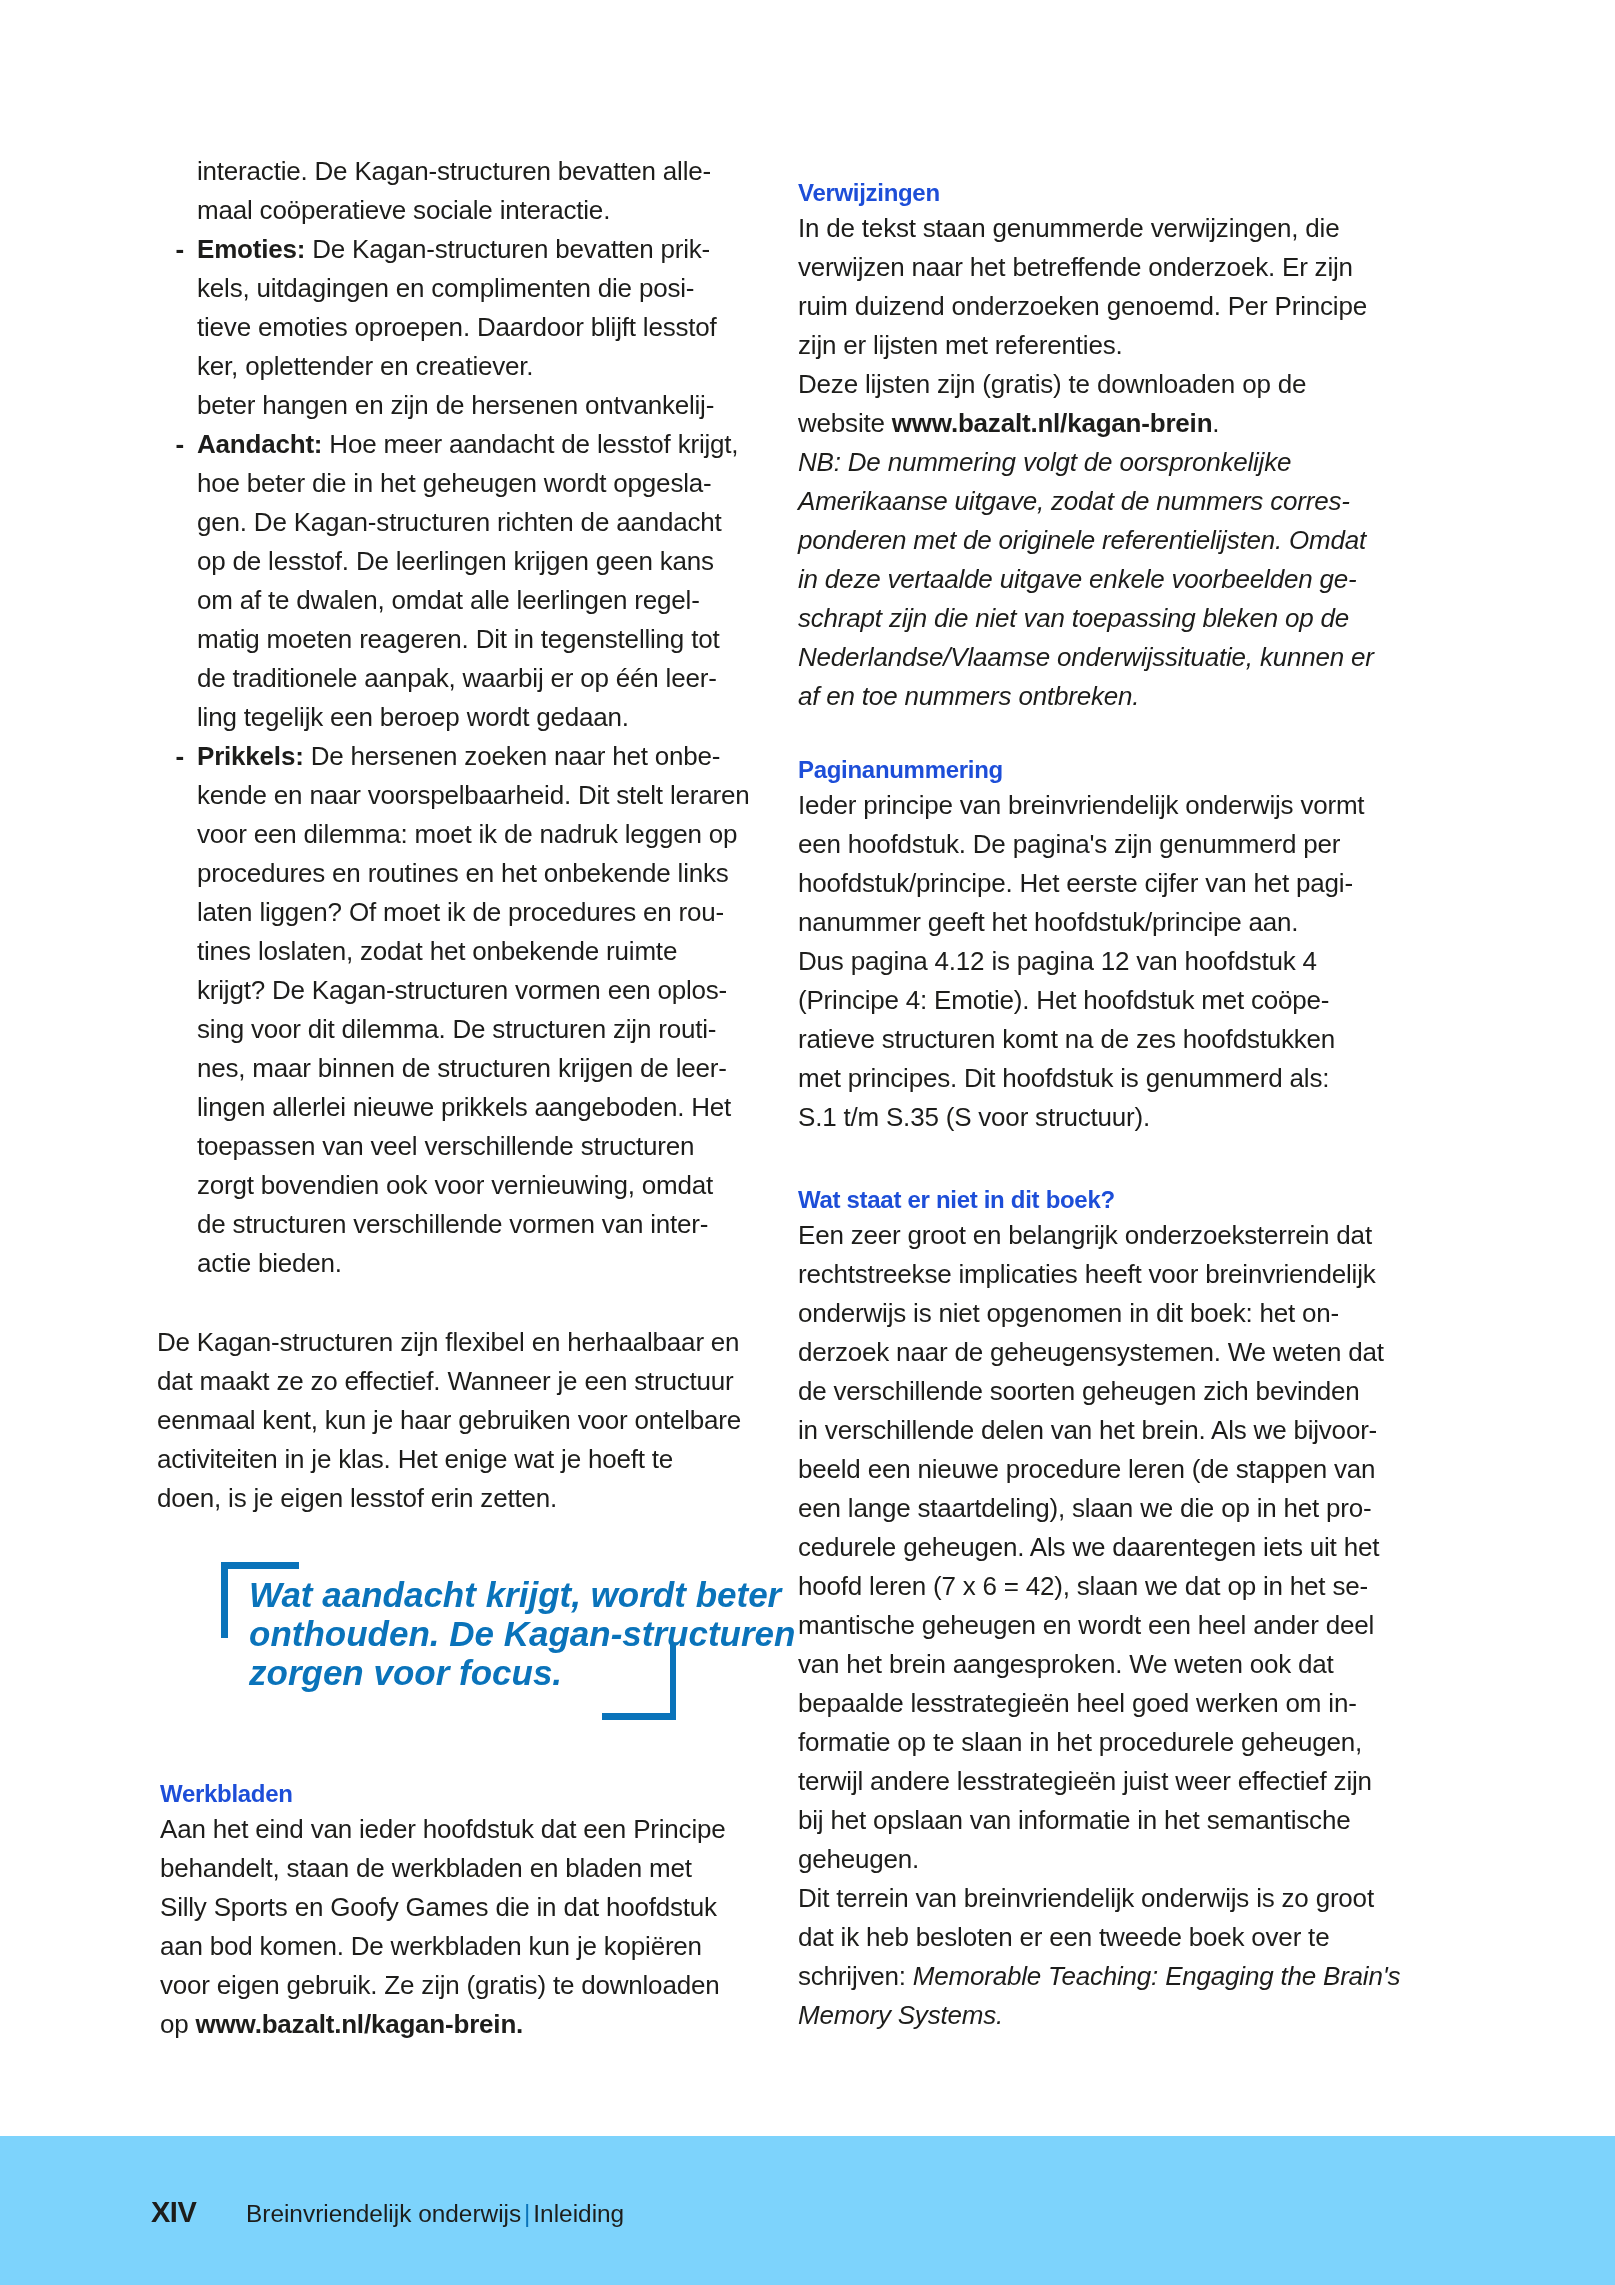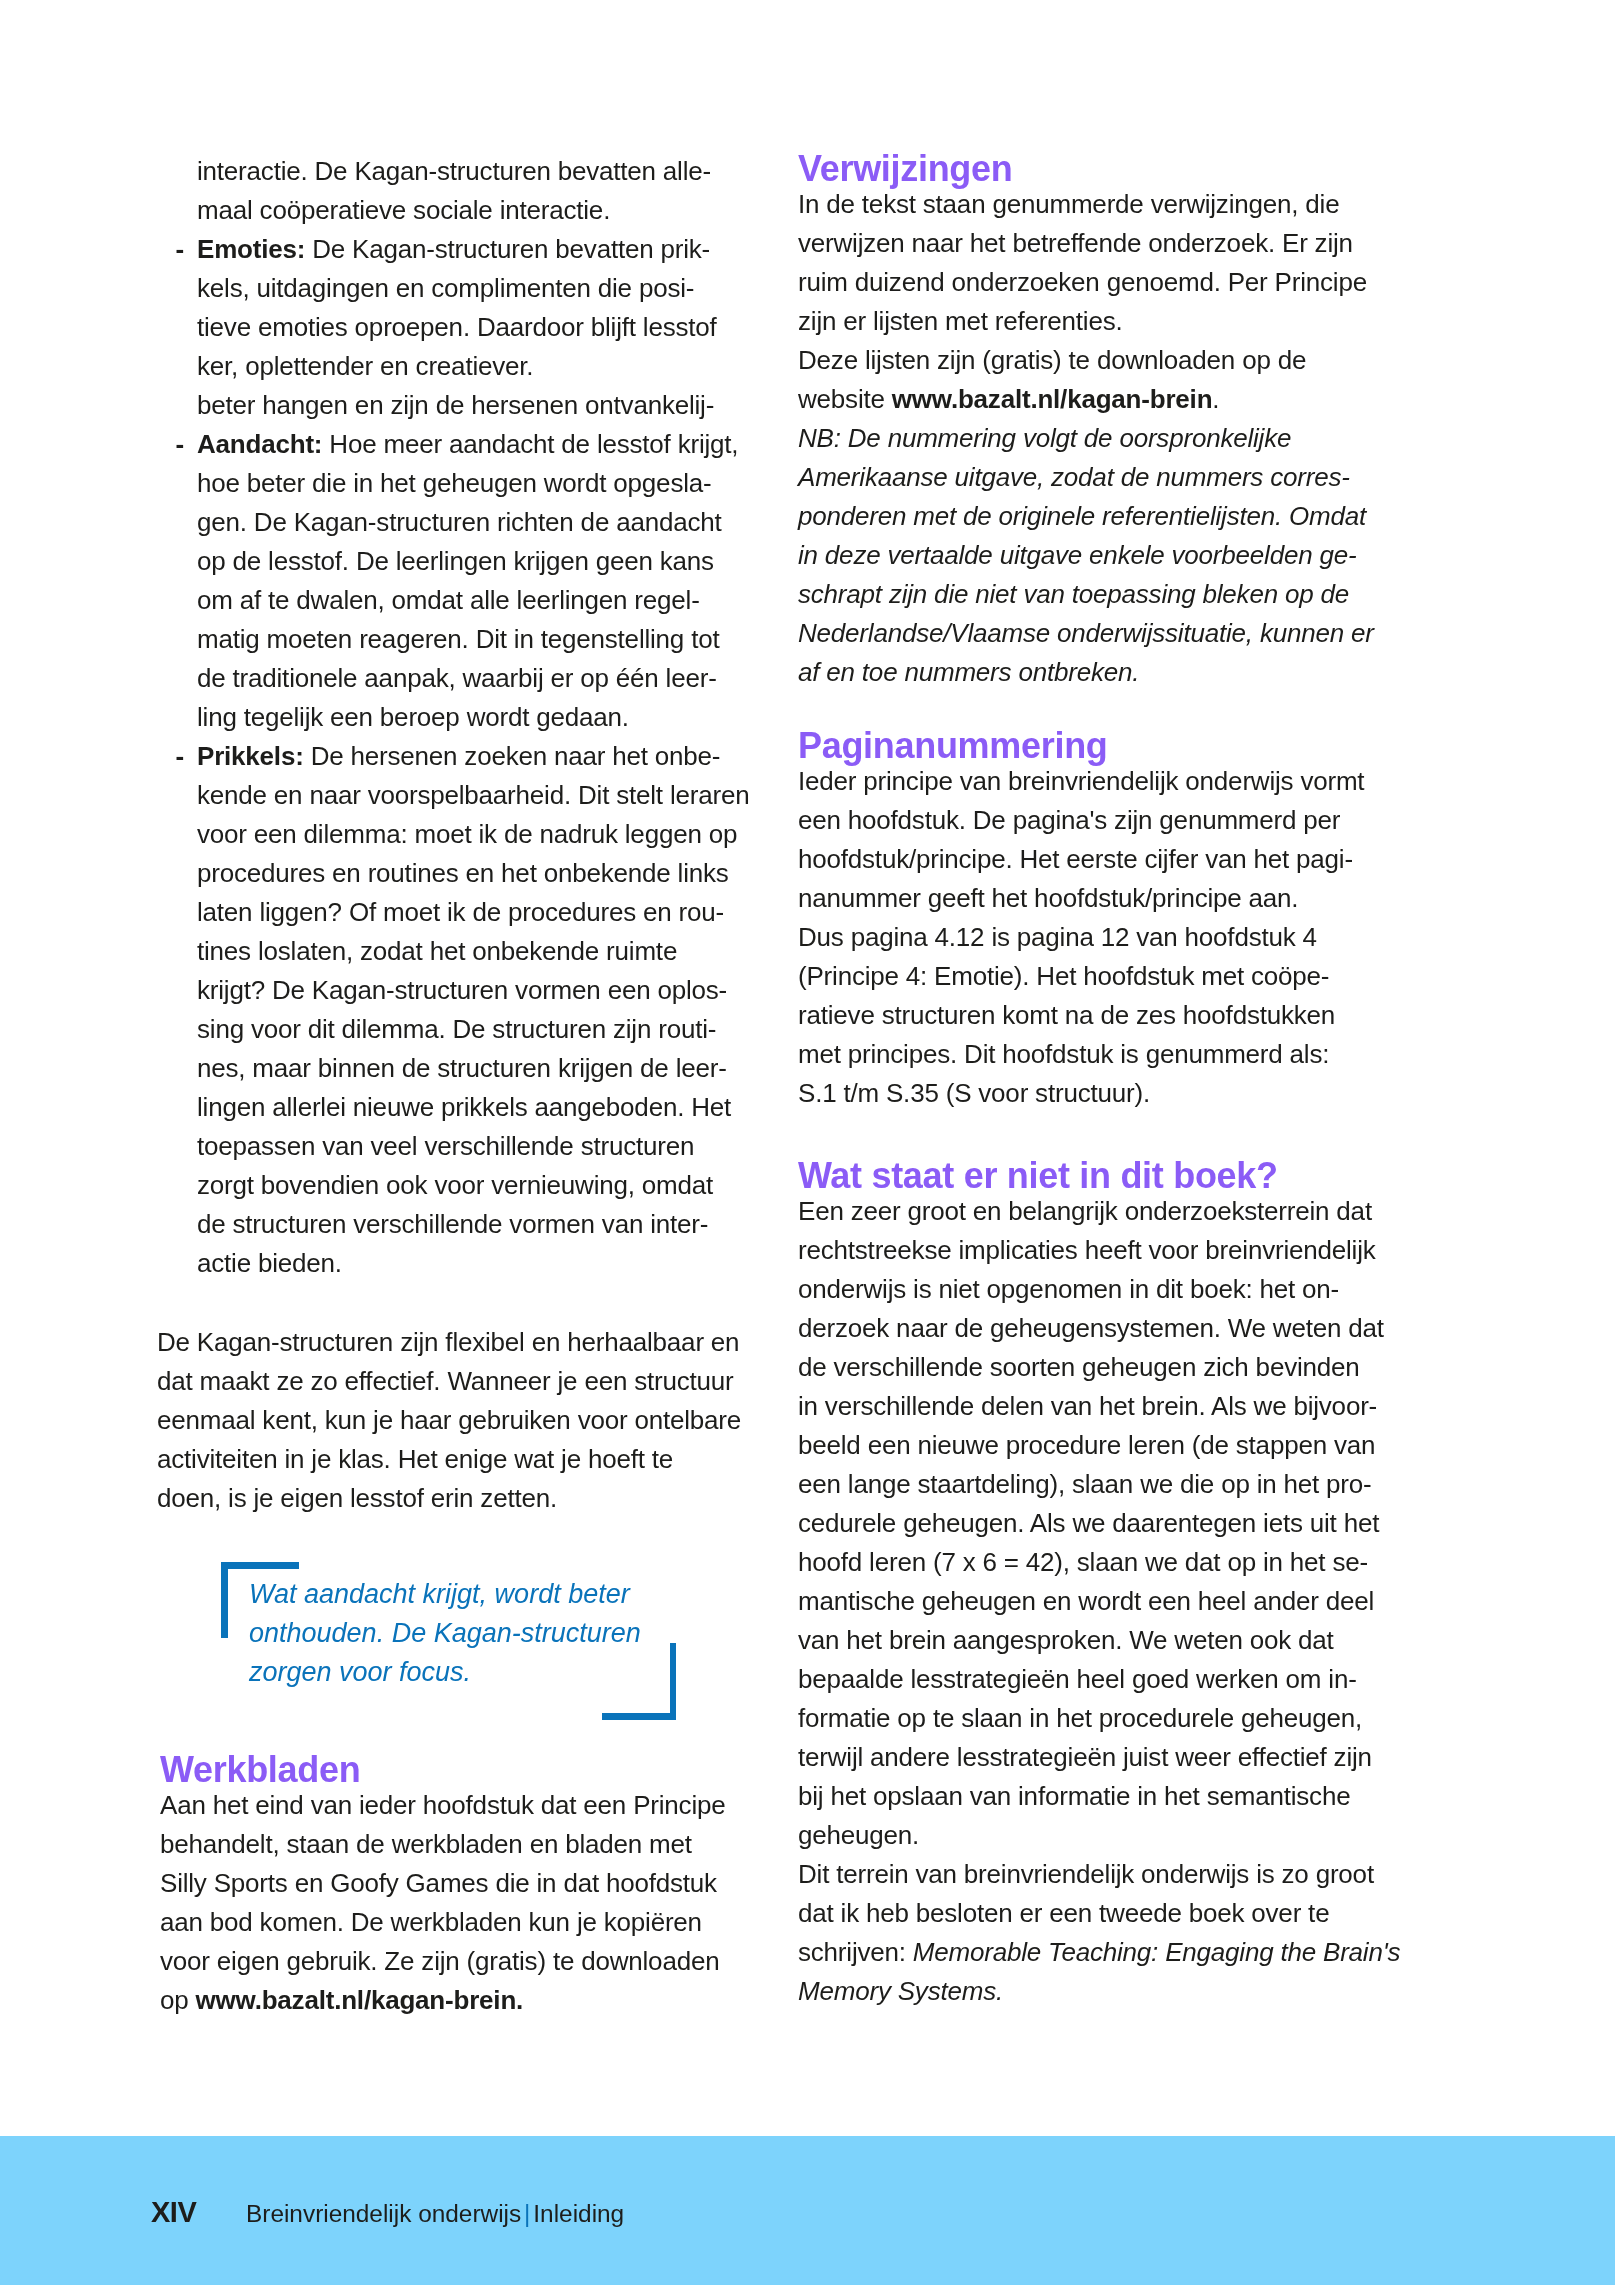--- a/index.html
+++ b/index.html
@@ -9,30 +9,30 @@
     font-family: "Liberation Sans", "DejaVu Sans", sans-serif;
   }
   .col { position: absolute; }
   .line {
     display: block; height: 39px; line-height: 39px;
     font-size: 26px; white-space: nowrap; font-weight: normal;
     letter-spacing: -0.2px;
   }
   .heading {
     display: block; height: 33px; line-height: 33px;
-    font-size: 36px; font-weight: bold; color: #8b5cf6;
-    white-space: nowrap; letter-spacing: -0.3px;
+    font-size: 24px; font-weight: bold; color: #1d4ed8;
+    white-space: nowrap; letter-spacing: -0.3px; margin-top: 24px;
   }
   .bold { font-weight: bold; }
   .ital { font-style: italic; }
   .bullet { position: relative; }
   .dash { position: absolute; left: -21.5px; font-weight: bold; }
   .quote-text {
-    font-style: italic; color: #0a73ba; font-size: 27px;
-    line-height: 39px; height: 39px; display: block; white-space: nowrap;
+    font-style: italic; color: #0a73ba; font-size: 35px;
+    line-height: 39px; height: 39px; display: block; white-space: nowrap; font-weight: bold;
   }
   .bracket { position: absolute; background: #0a73ba; }
   .footer {
     position: absolute; left: 0; top: 2136px; width: 1615px; height: 150px;
     background: #7dd3fc;
   }
   .footer-page {
     position: absolute; left: 151px; top: 60px; font-size: 29px;
     font-weight: bold; color: #1d1d1b; letter-spacing: -0.5px;
   }

